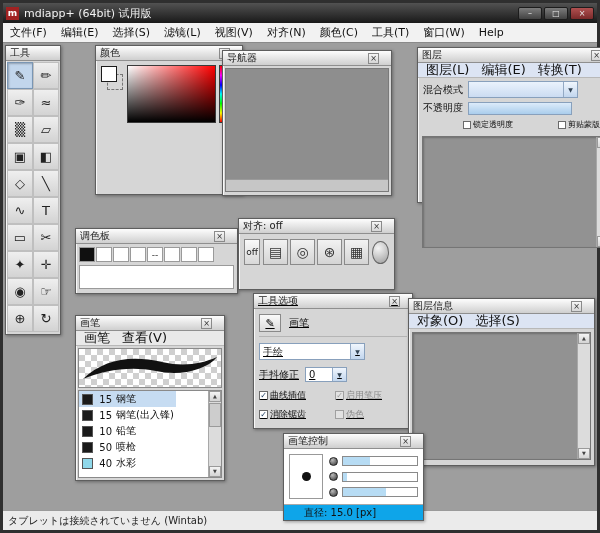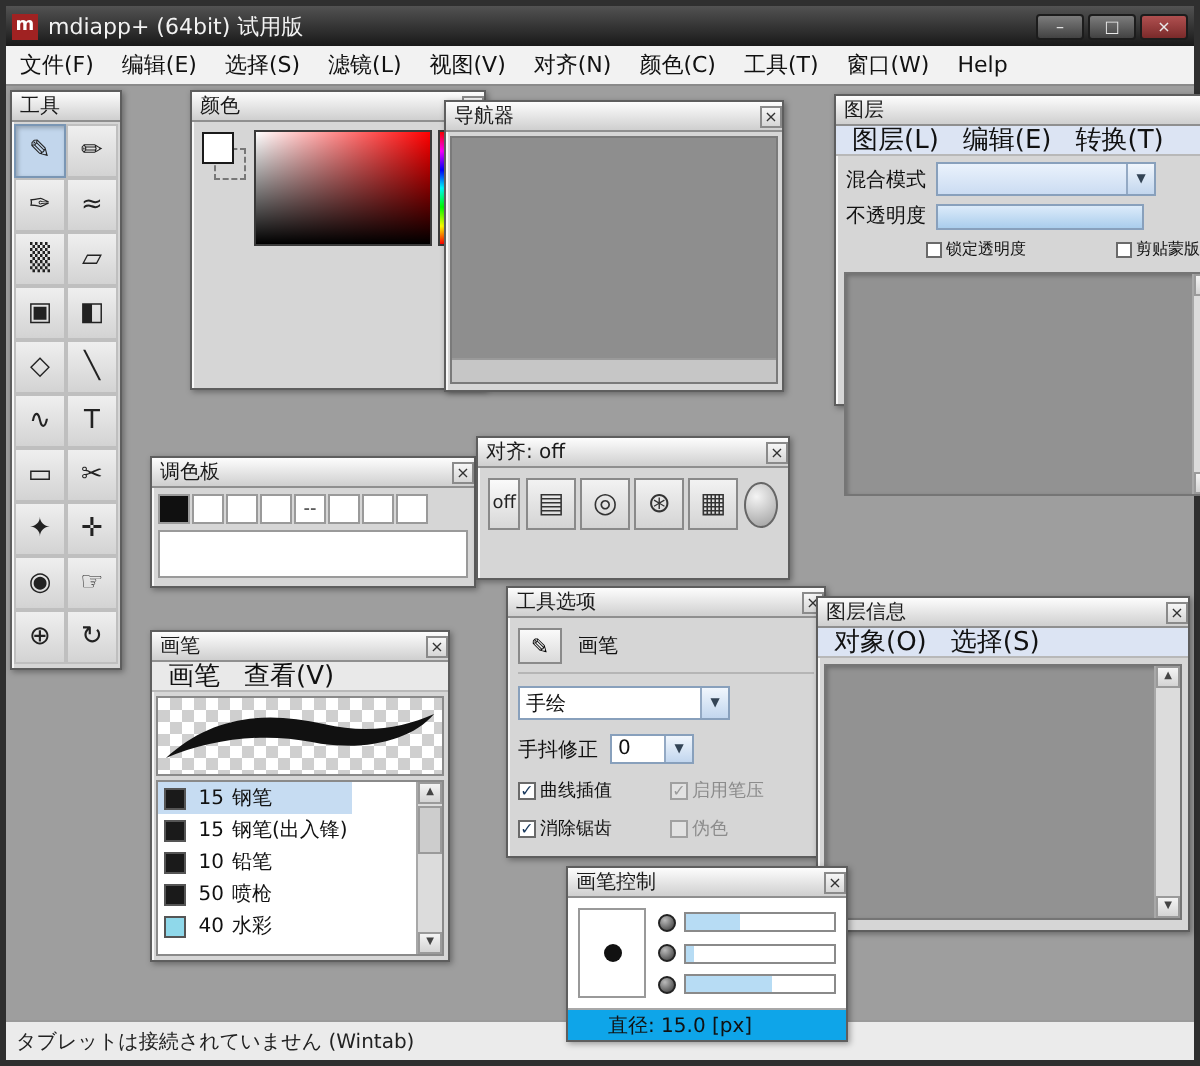--- a/index.html
+++ b/index.html
@@ -51,21 +51,21 @@
   
   .panel {
     position: absolute; background: #d6d6d6;
     border: 1px solid #5e5e5e; z-index: 2;
     box-shadow: inset 1px 1px 0 #f8f8f8, 1px 1px 3px rgba(0,0,0,.35);
   }
   .panel-title {
     height: 15px; display: flex; align-items: center;
     background: linear-gradient(#fdfdfd, #cfcfcf);
     border-bottom: 1px solid #8f8f8f;
-    padding: 0 0 0 4px; font-size: 10px; color: #1a1a1a;
+    padding: 0 12px 0 4px; font-size: 10px; color: #1a1a1a;
   }
   .pt-text { flex: 1; white-space: nowrap; overflow: hidden; }
   .pt-close {
     width: 11px; height: 11px; border: 1px solid #8a8a8a; flex: 0 0 auto;
     background: linear-gradient(#f6f6f6, #d6d6d6);
     font-size: 8px; line-height: 9px; text-align: center; color: #333;
   }
   .panel-menu {
     height: 15px; display: flex; align-items: center;
     background: #e9e9e9; border-bottom: 1px solid #b8b8b8;
@@ -163,21 +163,21 @@
     width: 25px; height: 26px; border: 1px solid #8a8a8a;
     background: linear-gradient(#f2f2f2, #d4d4d4);
     display: flex; align-items: center; justify-content: center;
   }
   .snap-glyph { font-size: 14px; color: #333; }
   .snap-knob {
     margin-left: auto; width: 23px; height: 23px; border-radius: 50%;
     border: 1px solid #666; background: radial-gradient(circle at 35% 30%, #f4f4f4, #9c9c9c);
   }
   
-  .toolopt-panel { left: 250px; top: 250px; width: 160px; height: 136px; }
+  .toolopt-panel { left: 250px; top: 250px; width: 160px; height: 136px; text-decoration: underline; }
   .to-body { padding: 5px; }
   .to-tabrow { display: flex; align-items: center; gap: 8px; border-bottom: 1px solid #b5b5b5; padding-bottom: 4px; margin-bottom: 6px; }
   .to-toolbtn {
     width: 22px; height: 18px; border: 1px solid #8a8a8a;
     background: linear-gradient(#fafafa, #dadada);
     display: flex; align-items: center; justify-content: center; font-size: 11px;
   }
   .to-toolname { font-size: 10px; color: #111; }
   .dropdown.wide { width: 106px; margin-bottom: 7px; }
   .to-row { display: flex; align-items: center; gap: 6px; margin-bottom: 7px; font-size: 10px; color: #111; }

